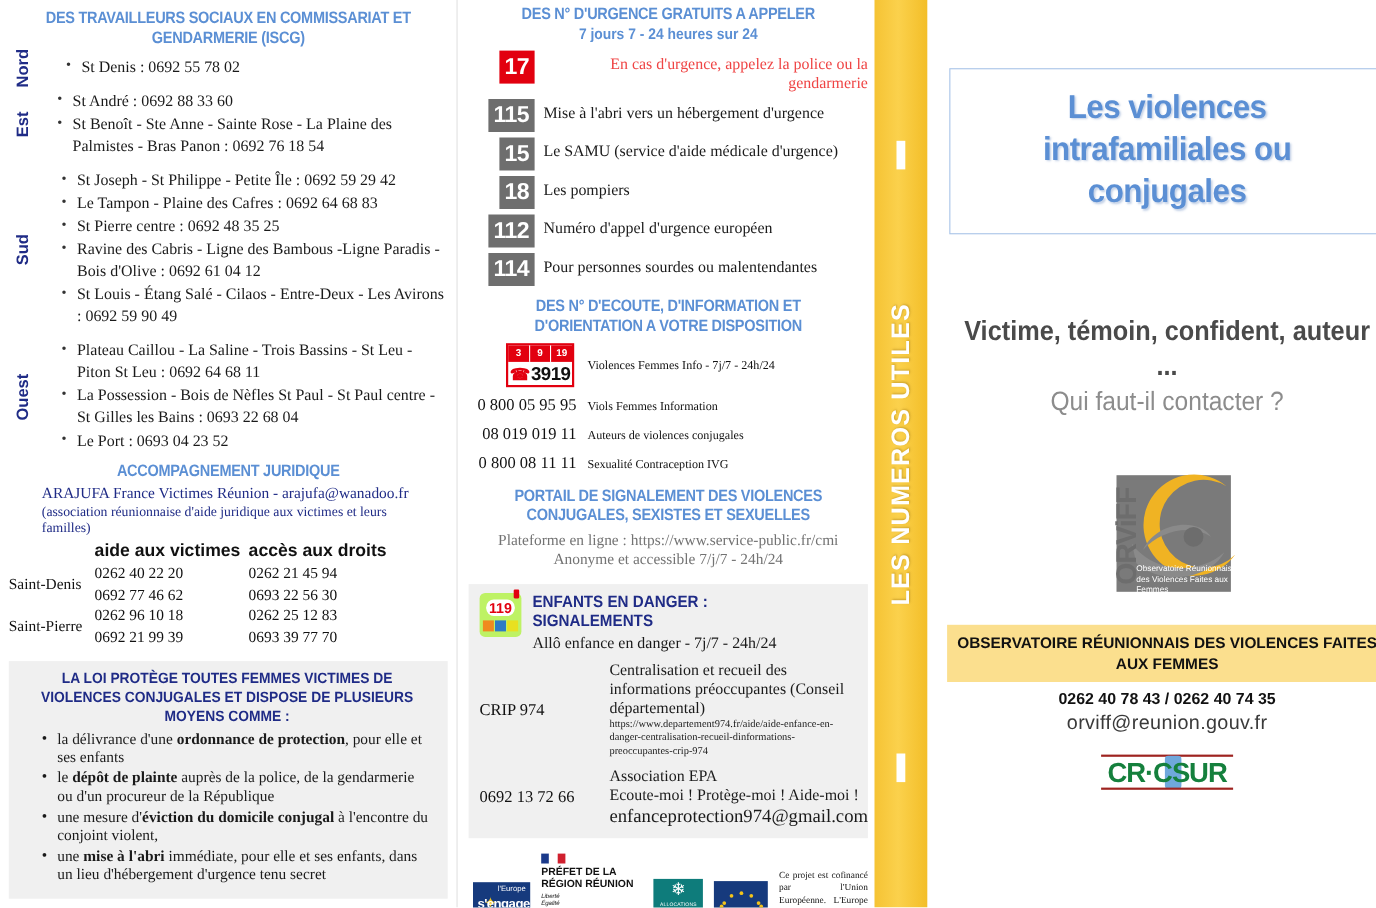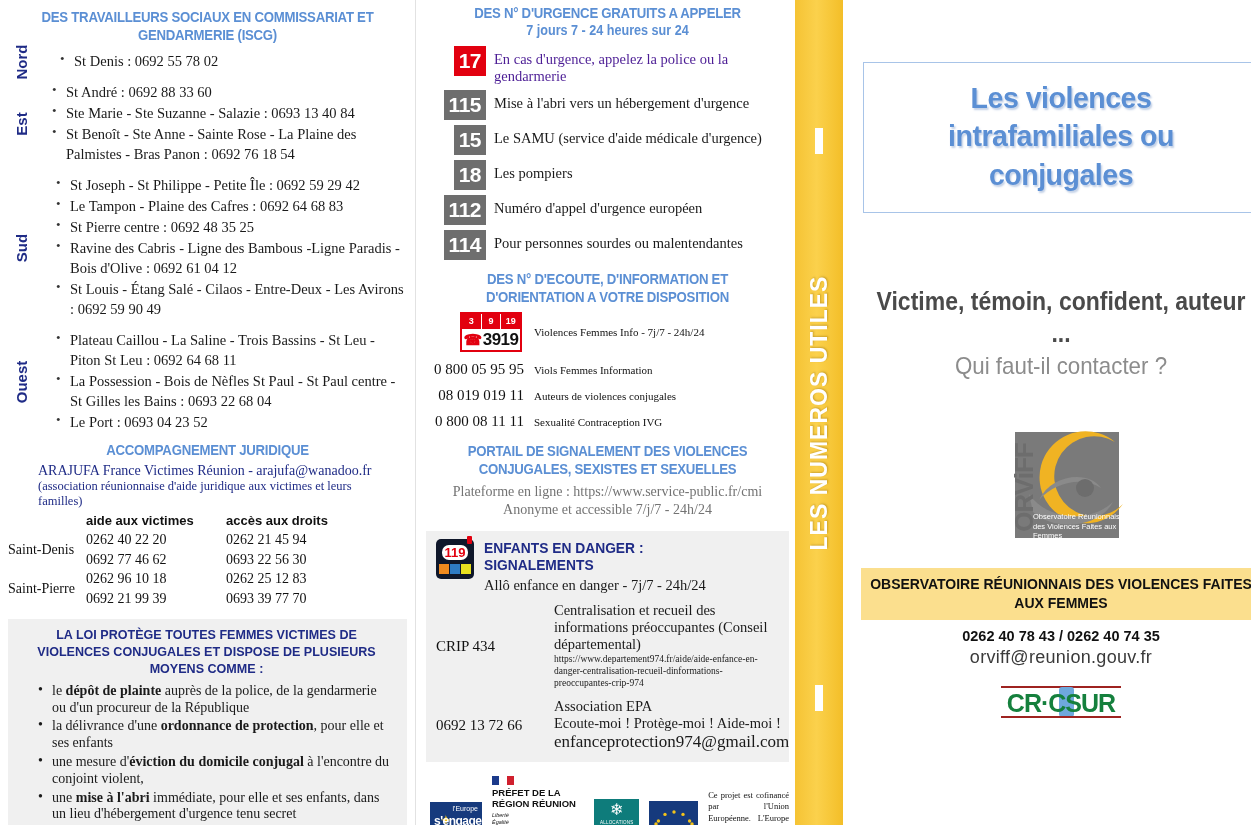--- a/index.html
+++ b/index.html
@@ -61,21 +61,21 @@
 
   
   .jur-head { margin-top:8px; margin-bottom:3px; font-size:15px; }
   .jur-org {
     color:#1F2B86; font-size:14px; line-height:1.22;
     padding-left:30px; padding-right:10px;
   }
   .jur-org .small { font-size:12.5px; }
   table.jur { width:100%; border-collapse:collapse; margin-top:3px; }
   table.jur th {
-    font-family:"Liberation Sans", sans-serif; font-size:13px;
+    font-family:"Liberation Sans", sans-serif; font-size:16px;
     font-weight:bold; color:#111; text-align:left; padding:0 0 2px 0;margin-left:32px;
   }
   table.jur td { font-size:14px; color:#111; padding:0; line-height:1.42; vertical-align:middle; }
   td.city { width:78px; padding-left:20px; white-space:nowrap; }
   th.c2, td.c2 { padding-left:8px; width:140px; }
   th.c3, td.c3 { padding-left:12px; }
 
   
   .loi-box {
     background:#f0f0f0; margin-top:10px; padding:8px 10px 10px 8px;
@@ -99,21 +99,21 @@
   .urg-row { display:flex; align-items:flex-start; margin-bottom:5px; }
   .badge-cell { width:68px; flex:0 0 68px; display:flex; justify-content:flex-end; padding-right:8px; }
   .badge {
     display:inline-block; color:#fff; background:#6e6e6e;
     font-family:"Liberation Sans", sans-serif; font-weight:bold;
     font-size:21px; line-height:1; padding:4px 5px 5px 5px;
     letter-spacing:-0.5px;
   }
   .badge.red { background:#E2000F; }
   .urg-label { font-size:14.5px; color:#1a1a1a; line-height:1.18; padding-top:5px; }
-  .urg-label.red { color:#4c1d95; }
+  .urg-label.red { color:#ef4444;text-align:right; }
 
   .ecoute-head { margin-top:10px; }
   .anon { color:#5B8FD4; font-size:13px; text-align:center; margin-top:1px;
           font-family:"Liberation Serif", serif; }
 
   .ecoute-list { margin-top:7px; }
   .ec-row { display:flex; align-items:center; margin-bottom:9px; }
   .ec-num {
     width:108px; flex:0 0 108px; text-align:right; padding-right:10px;
     font-size:15px; color:#111;
@@ -140,21 +140,21 @@
   .l39-bot .ph { color:#E2000F; font-size:15px; margin-right:1px; }
 
   .portal-head { margin-top:12px; }
   .portal-text { text-align:center; font-size:14px; color:#737373; line-height:1.3; margin-top:5px; }
 
   
   .enf-box { background:#f0f0f0; margin-top:12px; padding:8px 10px 10px 10px; }
   .enf-top { display:flex; align-items:flex-start; }
   .logo119 {
     width:38px; height:40px; flex:0 0 38px; margin-right:10px;
-    background:#0f172a; border-radius:5px; position:relative;
+    background:#bef264; border-radius:5px; position:relative;
     display:flex; flex-direction:column; align-items:center; justify-content:flex-start;
     padding-top:6px;
   }
   .logo119 .n119 {
     background:#fff; color:#E2000F; font-family:"Liberation Sans", sans-serif;
     font-weight:bold; font-size:13px; line-height:1; padding:1px 3px; border-radius:7px;
   }
   .logo119 .strip { display:flex; margin-top:4px; width:34px; height:10px; }
   .logo119 .strip i { flex:1; margin:0 0.5px; display:block; }
   .logo119 .strip i.o { background:#F08A1E; }
@@ -319,21 +319,20 @@
       </div>
 
       <div class="gap-sm"></div>
 
       <div class="region-block rb-est">
         <div class="region-tag">
           <span>Est</span>
         </div>
         <ul class="loc">
           <li>St André : 0692 88 33 60</li>
-          <li>Ste Marie - Ste Suzanne - Salazie : 0693 13 40 84</li>
           <li>St Benoît - Ste Anne - Sainte Rose - La Plaine des Palmistes - Bras Panon : 0692 76 18 54</li>
         </ul>
       </div>
 
       <div class="gap-sm"></div>
 
       <div class="region-block rb-sud">
         <div class="region-tag">
           <span>Sud</span>
         </div>
@@ -391,22 +390,22 @@
       <tr>
         <td class="c2">0692 21 99 39</td>
         <td class="c3">0693 39 77 70</td>
       </tr>
     </tbody>
       </table>
 
     <div class="loi-box">
       <div class="loi-title">LA LOI PROTÈGE TOUTES FEMMES VICTIMES DE VIOLENCES CONJUGALES ET DISPOSE DE PLUSIEURS MOYENS COMME :</div>
       <ul class="loi">
+        <li><span>la délivrance d'une </span><b>ordonnance de protection</b><span>, pour elle et ses enfants</span></li>
         <li><span>le </span><b>dépôt de plainte</b><span> auprès de la police, de la gendarmerie ou d'un procureur de la République</span></li>
-        <li><span>la délivrance d'une </span><b>ordonnance de protection</b><span>, pour elle et ses enfants</span></li>
         <li><span>une mesure d'</span><b>éviction du domicile conjugal</b><span> à l'encontre du conjoint violent,</span></li>
         <li><span>une </span><b>mise à l'abri</b><span> immédiate, pour elle et ses enfants, dans un lieu d'hébergement d'urgence tenu secret</span></li>
 
       </ul>
     </div>
   </div>
 
   <div class="panel panel-mid">
 
     <div class="sec-title">DES N° D'URGENCE GRATUITS A APPELER</div>
@@ -502,21 +501,21 @@
             <i class="g"></i>
           </div>
         </div>
         <div style="flex:1">
           <div class="enf-title">ENFANTS EN DANGER : SIGNALEMENTS</div>
           <div class="enf-sub">Allô enfance en danger - 7j/7 - 24h/24</div>
         </div>
       </div>
 
       <div class="enf-row">
-        <div class="enf-key">CRIP 434</div>
+        <div class="enf-key">CRIP 974</div>
         <div class="enf-val">
           <span>Centralisation et recueil des informations préoccupantes (Conseil départemental)</span>
           <span class="url">https://www.departement974.fr/aide/aide-enfance-en-danger-centralisation-recueil-dinformations-preoccupantes-crip-974</span>
         </div>
       </div>
 
       <div class="enf-row">
         <div class="enf-key">0692 13 72 66</div>
         <div class="enf-val">
           <span>Association EPA</span><br>

